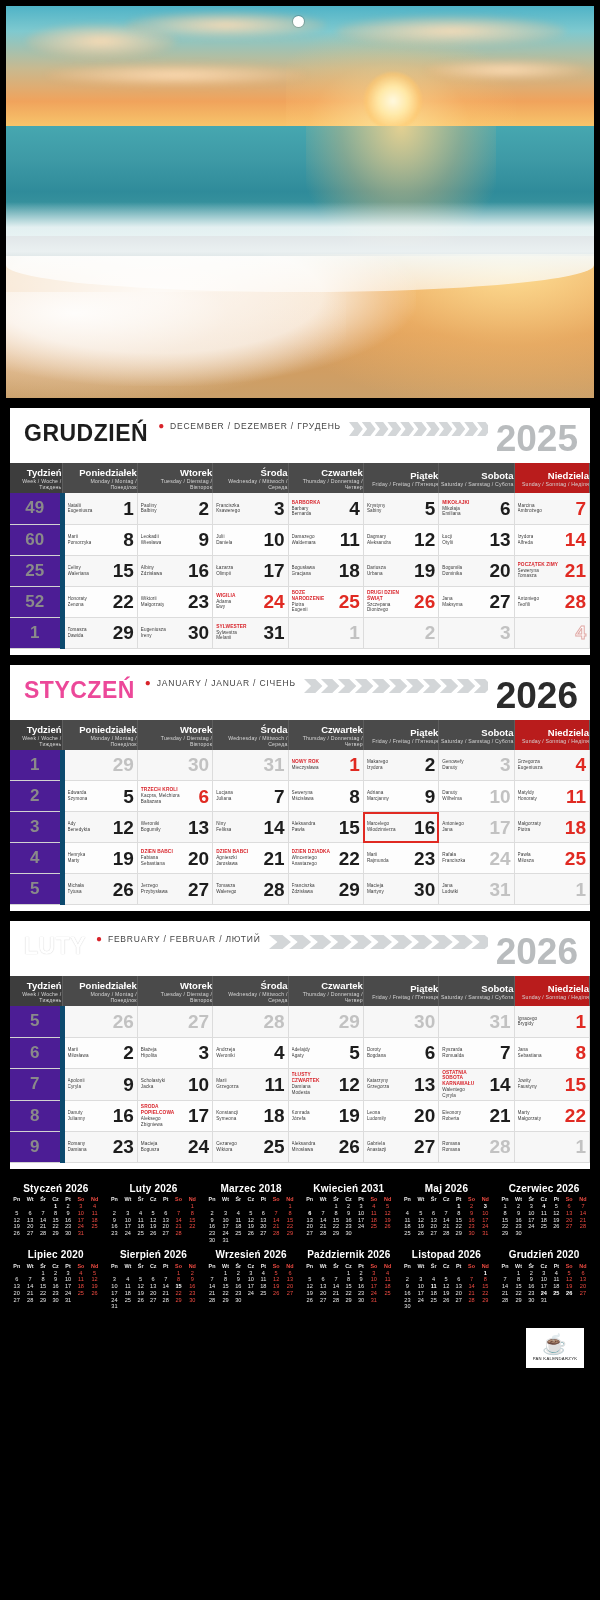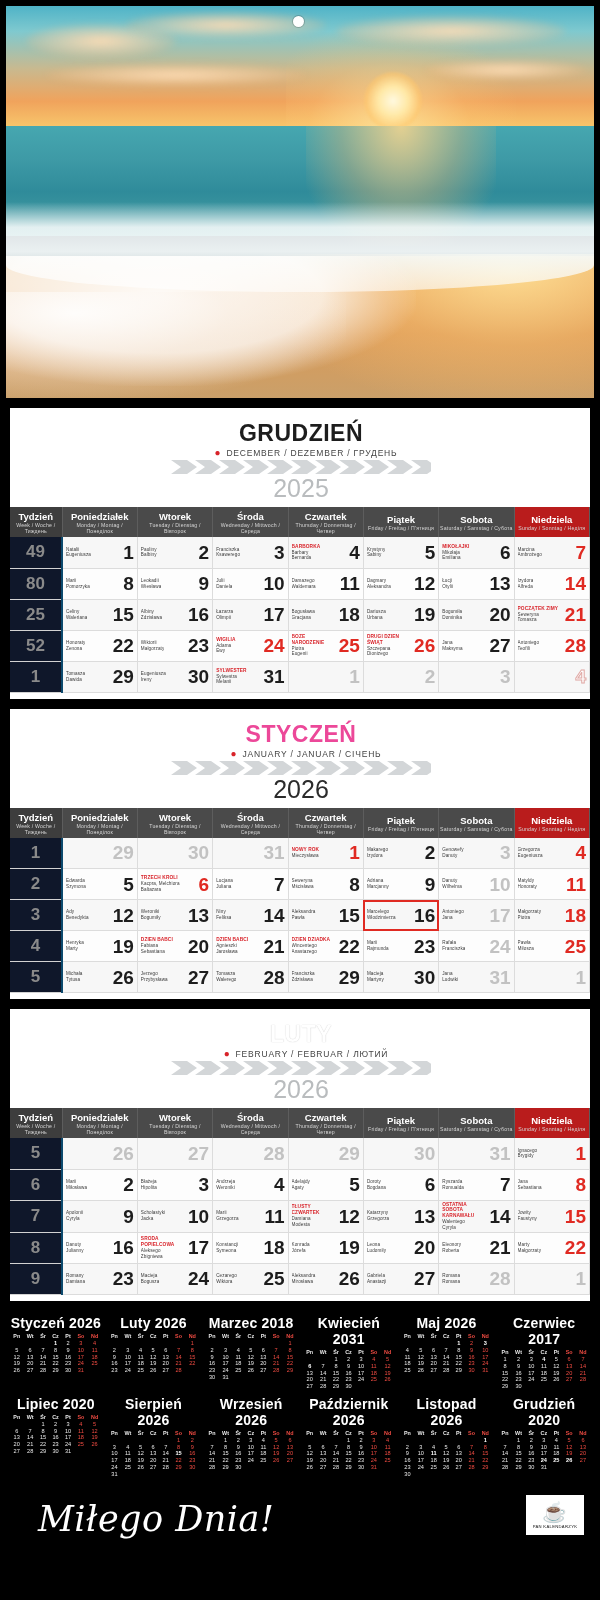--- a/index.html
+++ b/index.html
@@ -70,47 +70,47 @@
     position:absolute; left:293px; top:10px; width:11px; height:11px;
     border-radius:50%; background:#fff; box-shadow: 0 0 0 1px rgba(0,0,0,.18);
     z-index: 5;
   }
 
   
   .cal {
     background:#fff; margin: 10px 10px 0 10px; padding: 0 0 6px 0;
   }
   .cal-head {
-    display:flex; align-items:center; padding: 12px 12px 6px 14px; position:relative;flex-direction:column;
+    display:flex; padding: 12px 12px 6px 14px; position:relative;
   }
   .month-name {
     font-size: 23px; font-weight: bold; letter-spacing: .5px;
   }
   .month-sub {
     font-size: 8.5px; color:#444; margin-left: 10px; letter-spacing: .8px; white-space:nowrap;
   }
   .bullet { color:#d8232a; margin-right:5px; font-size:10px; }
   .arrows { flex:1; height:18px; margin: 0 8px; position:relative; overflow:hidden; }
   .arrows svg { display:block; }
   .year {
-    font-size: 25px; font-weight: normal; letter-spacing: 0px; color:#b9bcbe; line-height: 1;
+    font-size: 37px; font-weight: bold; letter-spacing: 0px; color:#b9bcbe; line-height: 1;
   }
 
   table.grid { width:100%; border-collapse: collapse; table-layout: fixed; }
   table.grid th {
     background:#4a4a4a; color:#fff; font-size: 9.5px; font-weight:bold;
-    padding: 4px 0 3px 0; text-align:center; border-right:1px solid #5d5d5d;margin-top:40px;
+    padding: 4px 0 3px 0; text-align:right; border-right:1px solid #5d5d5d;margin-top:40px;
   }
   table.grid th .sub { display:block; font-size: 5.2px; font-weight: normal; color:#d5d5d5; letter-spacing:.2px; }
   table.grid th.sun-h { background:#b91c1c; }
   table.grid th.wk { background:#3d3d3d; width:52px; }
 
   td.wkn {
     width:52px; text-align:center; font-size:17px; font-weight:bold; color:#8a8a8a;
-    background:#0f172a; border-right:2px solid #0c4a6e; border-bottom:1px solid #d2d2d2;
+    background:#4c1d95; border-right:5px solid #0c4a6e; border-bottom:1px solid #d2d2d2;
   }
   td.day {
     height: 31px; border-right:1px solid #dcdcdc; border-bottom:1px solid #dcdcdc;
     background:#f7f7f7; vertical-align: middle; padding: 1px 3px;
   }
   td.day.alt { background:#fdfdfd; }
   .cellwrap { display:flex; align-items:center; justify-content:space-between; height:100%; }
   .names {
     font-size: 4.6px; line-height: 1.25; color:#3a3a3a; max-width: 46px; overflow:hidden;
     text-align:left; letter-spacing: .1px;
@@ -121,21 +121,21 @@
   .dnum.gray { color:#c2c2c2; }
   .dnum.outline { color:#fff; -webkit-text-stroke: 1px #e0a9a5; }
   td.today { outline: 2px solid #e02a22; outline-offset: -2px; }
 
   
   .mini-wrap {
     margin: 14px 10px 0 10px; color:#fff;
     display:grid; grid-template-columns: repeat(6, 1fr); gap: 6px 6px;
   }
   .mini { text-align:center; }
-  .mini h4 { font-size: 14px; margin-bottom: 2px; letter-spacing:.2px; }
+  .mini h4 { font-size: 10px; margin-bottom: 2px; letter-spacing:.2px; }
   .mini table { width:100%; border-collapse:collapse; }
   .mini td, .mini th { font-size: 5.6px; text-align:center; padding: .4px 0; color:#e8e8e8; font-weight:normal; }
   .mini th { font-weight:bold; font-size:5.4px; }
   .mini td.r, .mini th.r { color:#ef4b42; }
   .mini td.b { font-weight:bold; color:#fff; }
 
   
   .footer { position:relative; margin: 10px 10px 0 10px; height: 70px; }
   .greeting {
     font-family: "DejaVu Serif", serif; font-style: italic; color:#fff;
@@ -249,21 +249,21 @@
                 </div>
               </td>
               <td class="day">
                 <div class="cellwrap">
                   <div class="names">Marcina<br>Ambrożego</div>
                   <div class="dnum red">7</div>
                 </div>
               </td>
             </tr>
             <tr>
-              <td class="wkn">80</td>
+              <td class="wkn">60</td>
               <td class="day alt">
                 <div class="cellwrap">
                   <div class="names">Marii<br>Pomorzyka</div>
                   <div class="dnum">8</div>
                 </div>
               </td>
               <td class="day alt">
                 <div class="cellwrap">
                   <div class="names">Leokadii<br>Wiesława</div>
                   <div class="dnum">9</div>
@@ -1279,21 +1279,21 @@
               <td class="">27</td>
               <td class="">28</td>
               <td class="">29</td>
               <td class="r">30</td>
               <td class="r">31</td>
             </tr>
           </tbody>
         </table>
       </div>
       <div class="mini">
-        <h4>Czerwiec 2017</h4>
+        <h4>Czerwiec 2026</h4>
         <table>
           <tbody>
             <tr>
               <th class="">Pn</th>
               <th class="">Wt</th>
               <th class="">Śr</th>
               <th class="">Cz</th>
               <th class="">Pt</th>
               <th class="r">So</th>
               <th class="r">Nd</th>
@@ -1726,20 +1726,19 @@
               <td class=""></td>
               <td class=""></td>
               <td class=""></td>
             </tr>
           </tbody>
         </table>
       </div>
     </div>
 
   <div class="footer">
-    <div class="greeting">Miłego Dnia!</div>
     <div class="logo">
       <div class="mark">☕</div>
       <div class="lbl">PAN KALENDARZYK</div>
     </div>
   </div>
 
 </div>
 
 </body></html>

